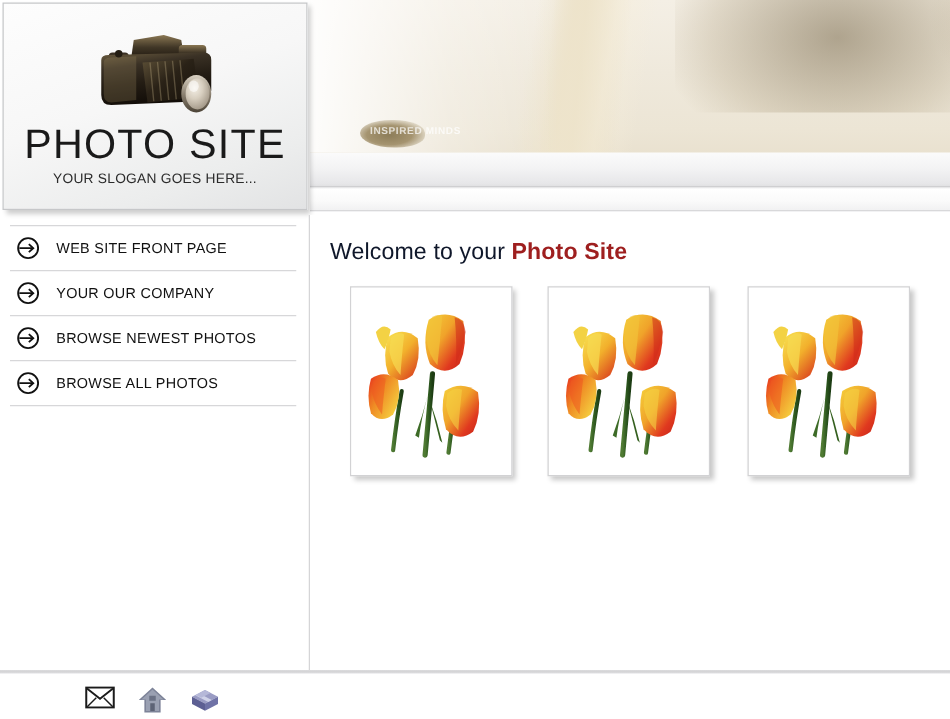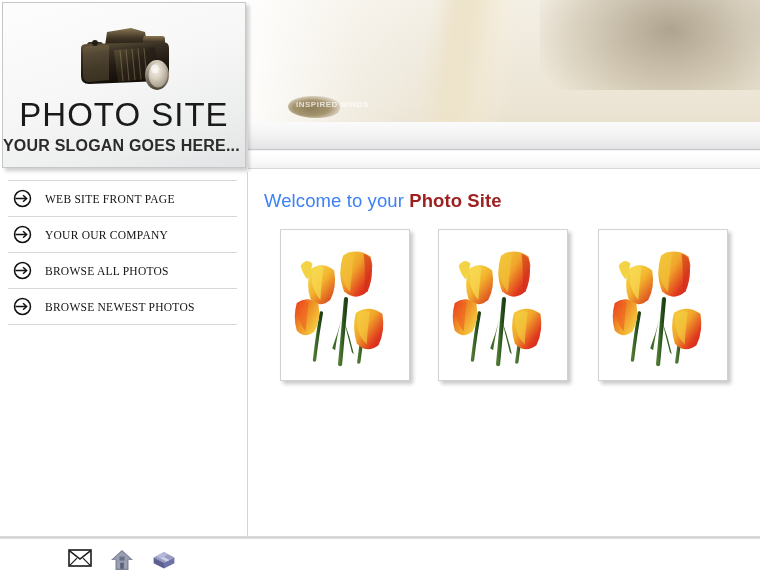--- a/index.html
+++ b/index.html
@@ -70,54 +70,54 @@
   }
   #camera { position:absolute; left:66px; top:17px; width:112px; height:76px; }
   #logoTitle {
     position:absolute; left:0; right:0; top:95px;
     text-align:center;
     font-size:33px; font-weight:400; letter-spacing:1px;
     color:#1a1a1a; line-height:1;
   }
   #logoSlogan {
     position:absolute; left:0; right:0; top:134px;
-    text-align:left;
-    font-size:16px; letter-spacing:.2px; color:#2b2b2b;font-weight:bold;
+    text-align:center;
+    font-size:11px; letter-spacing:.2px; color:#2b2b2b;
   }
 
   
   #sidebar { position:absolute; left:0; top:180px; width:248px; height:357px; background:#fff; }
   .navItem { position:relative; height:36px; }
   .navSep {
     position:absolute; left:8px; top:0; width:229px; height:1px;
     background:#d7d7d9;
   }
   .navRow {
     position:absolute; left:0; top:1px; right:16px; height:35px;
-    display:flex; align-items:center; cursor:pointer;font-family:Liberation Serif, serif;
+    display:flex; align-items:center; cursor:pointer;
   }
   .arrowIcon { margin-left:13px; width:19px; height:19px; flex:0 0 19px; }
   .navLabel {
     margin-left:13px; font-size:11.5px; letter-spacing:.25px; color:#111;
     white-space:nowrap;
   }
 
   
   #vdiv { position:absolute; left:247px; top:172px; width:2px; height:365px; background:#d5d5d7; }
   
   #hdiv { position:absolute; left:0; top:536px; width:760px; height:3px;
           background:linear-gradient(180deg,#dcdcde 0%,#d3d3d5 50%,#e6e6e8 100%); }
 
   
   #content { position:absolute; left:248px; top:172px; width:512px; height:364px; background:#fff; }
   #welcome {
     position:absolute; left:16px; top:18px;
     font-size:18.5px; font-weight:400; letter-spacing:.1px; white-space:nowrap;
   }
-  #welcome .w1 { color:#3b82f6; }
+  #welcome .w1 { color:#0f172a; }
   #welcome .w2 { color:#9e1f1f; font-weight:bold; }
 
   .photo {
     position:absolute; top:57px; width:130px; height:152px;
     background:#fff; border:1px solid #d2d2d4;
     box-shadow:3px 3px 4px rgba(0,0,0,.22);
     overflow:hidden;
   }
   #photo1 { left:32px; }
   #photo2 { left:190px; }
@@ -232,32 +232,32 @@
       </div>
     </div>
     <div class="navItem">
       <div class="navSep"></div>
       <div class="navRow">
         <svg class="arrowIcon" viewBox="0 0 20 20">
           <circle cx="10" cy="10" r="8.4" fill="none" stroke="#111" stroke-width="1.6"></circle>
           <line x1="2.6" y1="10" x2="13.6" y2="10" stroke="#111" stroke-width="1.6"></line>
           <polyline points="10.6,6.6 14.3,10 10.6,13.4" fill="none" stroke="#111" stroke-width="1.6"></polyline>
         </svg>
-        <span class="navLabel">BROWSE ALL PHOTOS</span>
+        <span class="navLabel">BROWSE NEWEST PHOTOS</span>
       </div>
     </div>
     <div class="navItem">
       <div class="navSep"></div>
       <div class="navRow">
         <svg class="arrowIcon" viewBox="0 0 20 20">
           <circle cx="10" cy="10" r="8.4" fill="none" stroke="#111" stroke-width="1.6"></circle>
           <line x1="2.6" y1="10" x2="13.6" y2="10" stroke="#111" stroke-width="1.6"></line>
           <polyline points="10.6,6.6 14.3,10 10.6,13.4" fill="none" stroke="#111" stroke-width="1.6"></polyline>
         </svg>
-        <span class="navLabel">BROWSE NEWEST PHOTOS</span>
+        <span class="navLabel">BROWSE ALL PHOTOS</span>
       </div>
     </div>
     <div class="navItem">
       <div class="navSep"></div>
     </div>
   </div>
 
   <div id="vdiv"></div>
 
   <div id="content">

